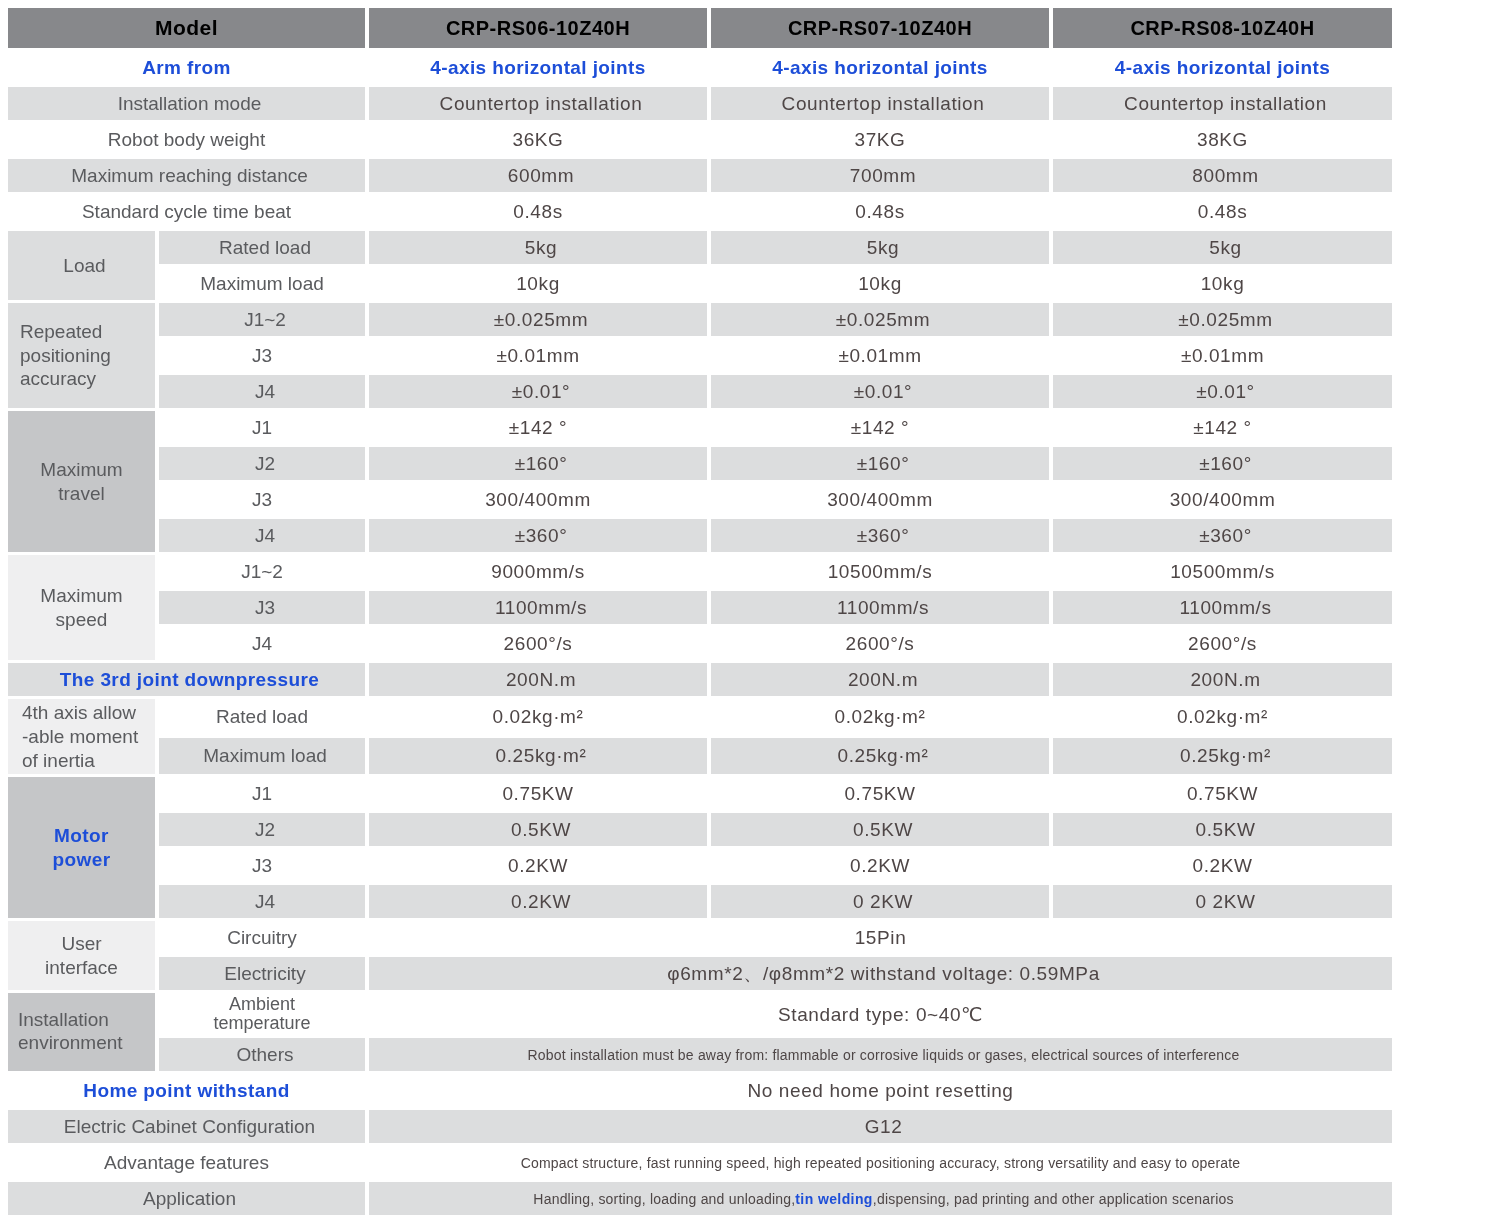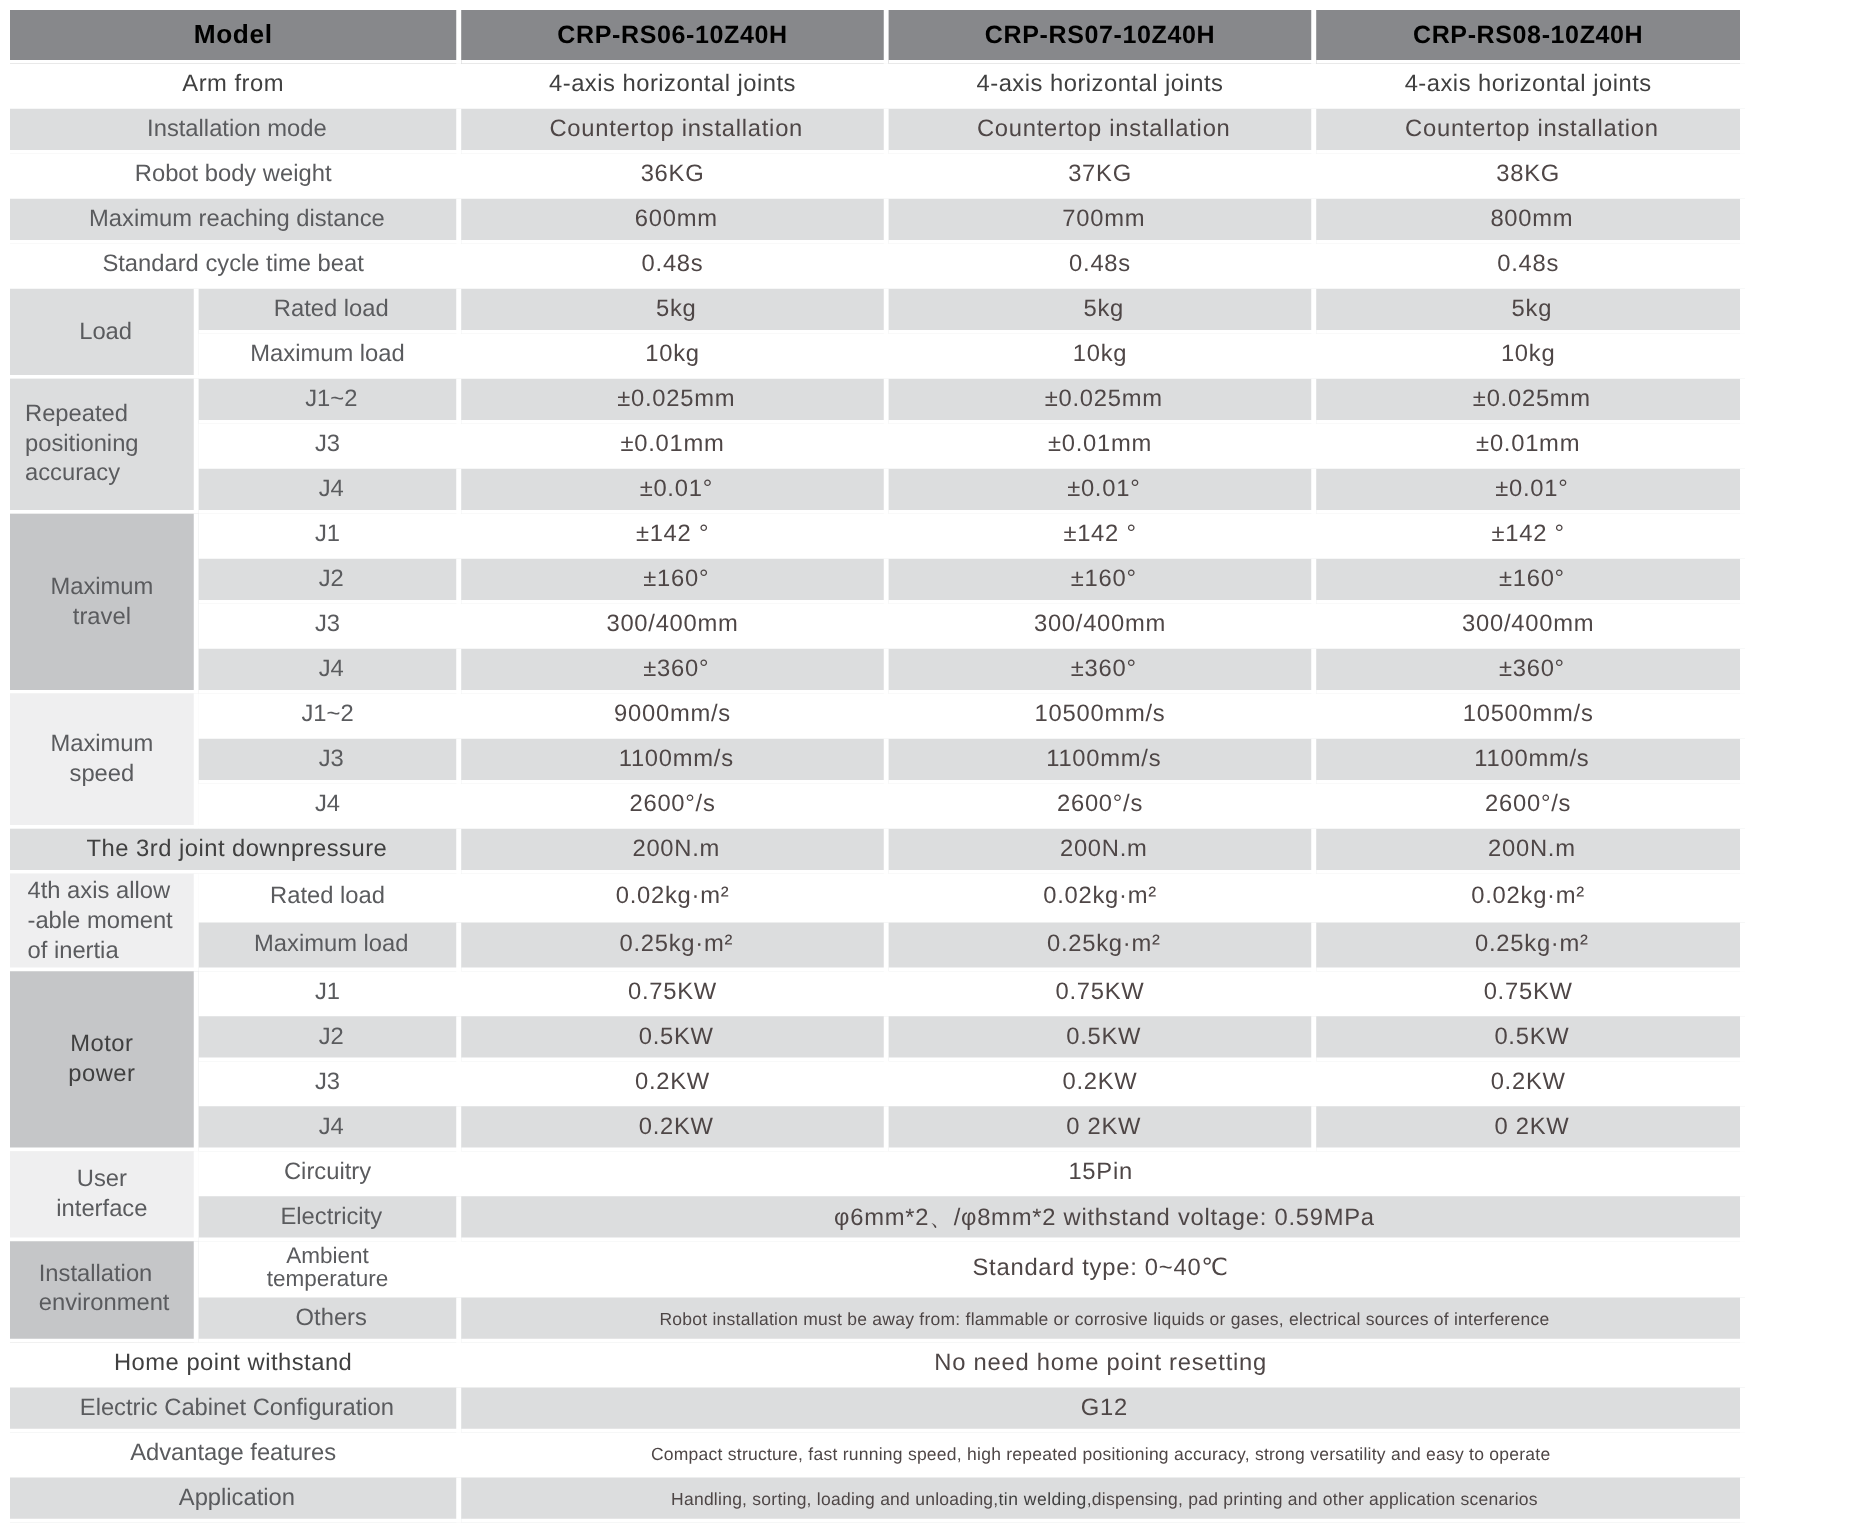--- a/index.html
+++ b/index.html
@@ -28,25 +28,25 @@
   
   #spec tr.hr td { background:#87888b; color:#000000; font-weight:bold; font-size:20px; letter-spacing:0.5px; }
   #spec tr.hr td.mcell { font-size:21px; }
   
   #spec tr.sh td { background:#dcddde;padding-left:12px; }
   
   #spec td.gd { background:#c5c6c8; color:#5a5b5e; }
   #spec td.gl { background:#efeff0; color:#5a5b5e; }
   #spec td.ml { white-space:pre-line; line-height:1.25; }
   #spec td.left { text-align:left; padding-left:14px;margin-top:20px; }
-  #spec td.envl { text-align:left; padding-left:23px; line-height:1.2; }
+  #spec td.envl { text-align:left; padding-left:10px; line-height:1.2; }
   
   #spec td.val { color:#4e4646; letter-spacing:0.6px; }
   
-  #spec td.b, #spec span.b { font-weight:normal; color:#404040; letter-spacing:0.4px; }
+  #spec td.b, #spec span.b { font-weight:bold; color:#1d4ed8; letter-spacing:0.4px; }
   #spec td.sub2 { line-height:1.05; font-size:18px; }
   #spec td.long { font-size:14px; letter-spacing:0.2px; }
 </style>
 </head>
 <body>
 
 <table id="spec">
   <colgroup>
     <col style="width:151px">
       <col style="width:210px">

